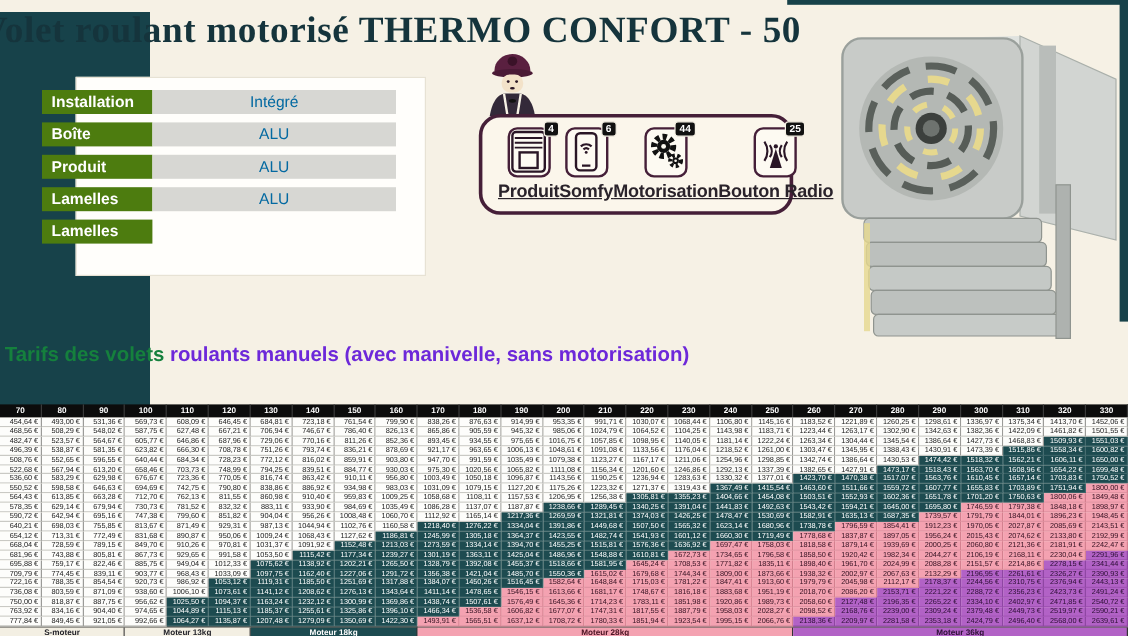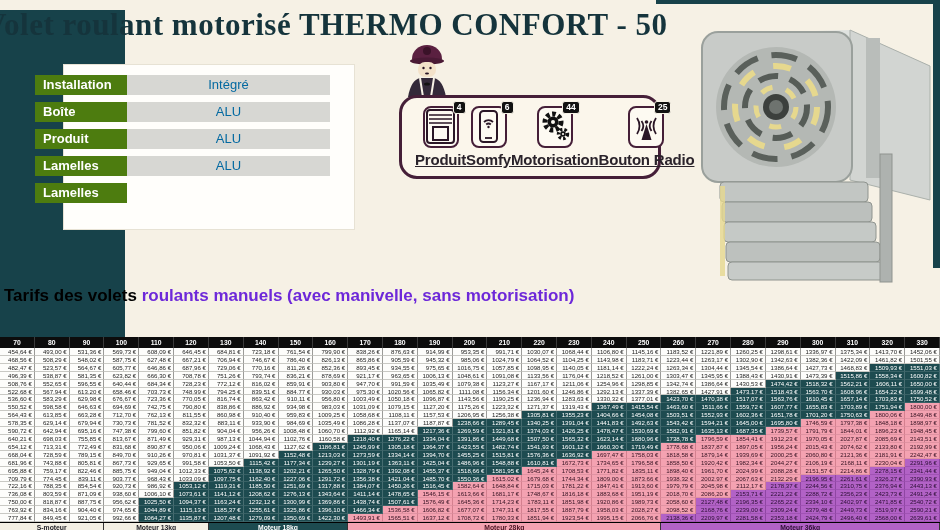--- a/index.html
+++ b/index.html
@@ -14,21 +14,21 @@
   .worker{position:absolute;left:404px;top:37px;}
   .panel{position:absolute;left:399px;top:95px;width:262px;height:84px;border:3px solid #451f38;border-radius:18px;background:#fbf6eb;display:flex;align-items:center;justify-content:space-between;padding:0 13px;box-sizing:border-box;}
   .comp-item{text-align:center;}
   .icon-box{position:relative;width:36px;height:42px;border:2.5px solid #451f38;border-radius:8px;margin:0 auto;background:#fdfaf2;box-sizing:border-box;}
   .badge{position:absolute;top:-7px;right:-9px;background:#111;color:#fff;font-size:8.5px;font-weight:700;padding:1px 3px;border-radius:3px;border:1px solid #f6f1e5;line-height:9px;}
   .comp-label{font-size:15px;font-weight:700;color:#2a232b;margin-top:3px;letter-spacing:-.2px;white-space:nowrap;text-decoration:underline;}
   .product{position:absolute;left:690px;top:4px;}
   .top-line{position:absolute;left:656px;top:0;width:284px;height:4px;background:#17424a;}
   .right-strip{position:absolute;left:933px;top:0;width:7px;height:268px;background:#17424a;}
   .heading2{position:absolute;left:4px;top:286px;font-size:17px;font-weight:700;margin:0;white-space:nowrap;}
-  .heading2 .p1{color:#000000;}
+  .heading2 .p1{color:#15803d;}
   .heading2 .p2{color:#6d28d9;}
   .price-table{position:absolute;left:0;top:337px;width:940px;height:193px;}
   .thead,.tbody,.tfoot{display:grid;grid-template-columns:repeat(27,1fr);}
   .thead{height:11px;background:#0c0c0c;}
   .th{color:#fff;font-size:6.8px;font-weight:700;text-align:center;line-height:11px;border-right:1px solid #3a3a3a;box-sizing:border-box;}
   .tbody{grid-auto-rows:7.91px;}
   .td{font-size:6.1px;line-height:7.9px;text-align:right;padding-right:2px;background:#fdfdfb;color:#1c1c1c;border-right:1px solid #9b9b98;border-bottom:1px solid #c9c9c4;box-sizing:border-box;overflow:hidden;white-space:nowrap;}
   .td.teal{background:#1d4b50;color:#fff;border-right-color:rgba(255,255,255,.18);border-bottom-color:rgba(255,255,255,.12);}
   .td.pink{background:#f4a2b1;color:#351222;border-right-color:#d4808f;border-bottom-color:#e093a2;}
   .td.purple{background:#b262c6;color:#2c0f35;border-right-color:#8f46a3;border-bottom-color:#a053b4;}

